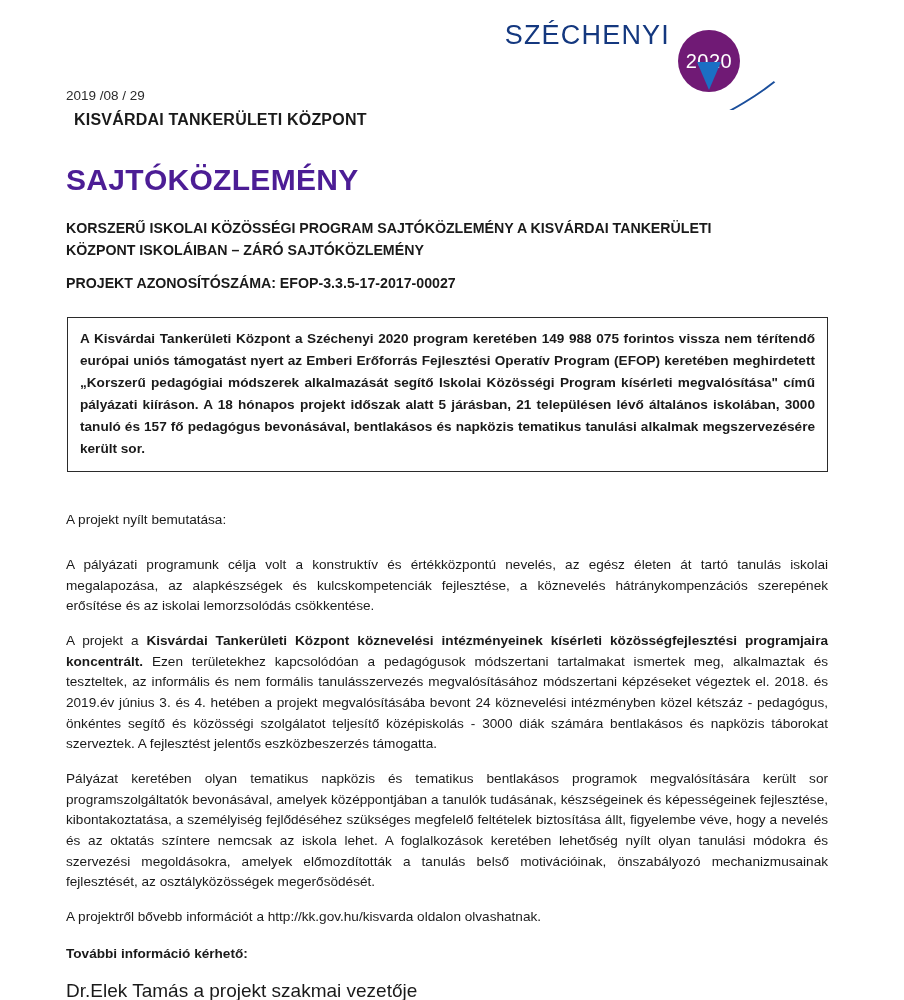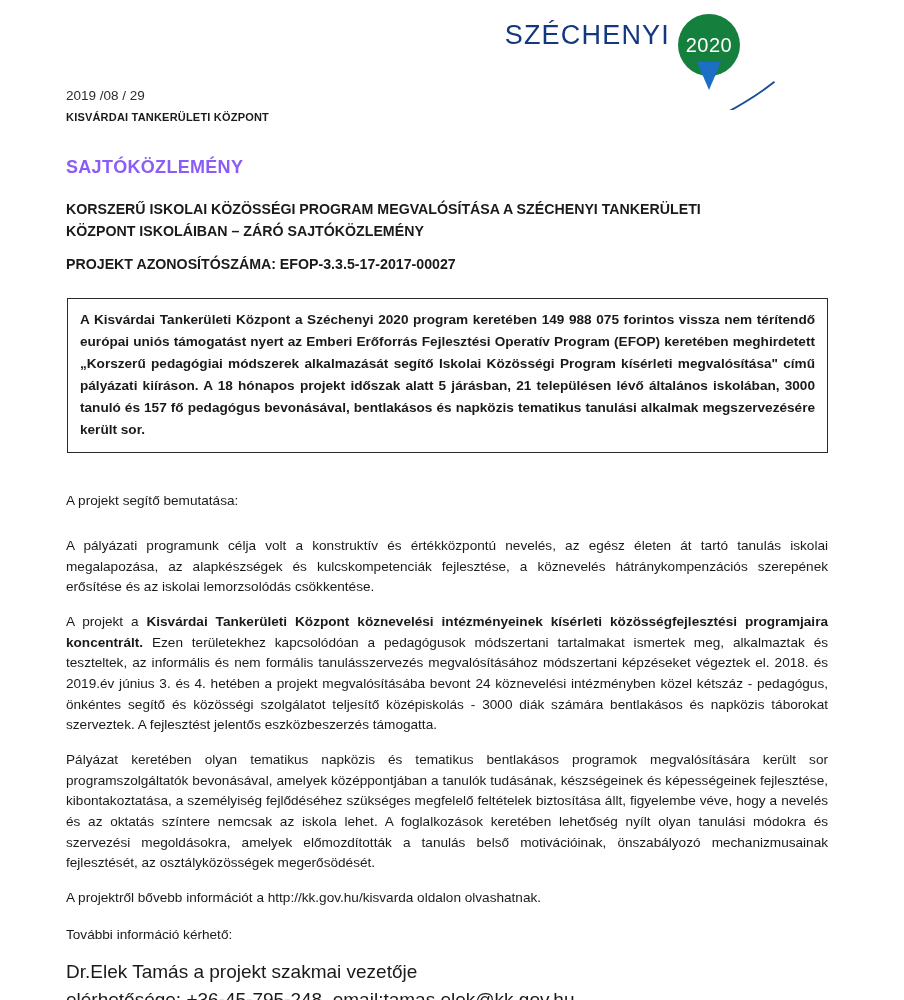--- a/index.html
+++ b/index.html
@@ -63,25 +63,25 @@
     margin-top: 6px;
   }
   .logo-pin {
     position: relative;
     margin-left: 8px;
     width: 62px;
     height: 78px;
   }
   .logo-pin .circle {
     position: absolute;
-    top: 0; left: 0;
+    top: 16px; left: 0;
     width: 62px;
     height: 62px;
     border-radius: 50%;
-    background: #15803d;
+    background: #701a75;
     display: flex;
     align-items: center;
     justify-content: center;
     color: #ffffff;
     font-size: 20px;
     letter-spacing: 0.5px;
   }
   .logo-pin .tip {
     position: absolute;
     top: 48px;
@@ -98,32 +98,32 @@
     left: 66px;
     top: 88px;
     width: 762px;
   }
   .meta-date {
     font-size: 13.5px;
     color: #2c2c2c;
     margin: 0 0 8px 0;
   }
   .meta-org {
-    font-size: 11px;
+    font-size: 16px;
     font-weight: bold;
     letter-spacing: 0.2px;
     color: #1a1a1a;
-    margin: 0 0 34px 0;
+    margin: 0 0 34px 8px;
   }
   .title {
-    font-size: 18px;
+    font-size: 30px;
     font-weight: bold;
     letter-spacing: 0.3px;
     margin: 0 0 20px 0;
-    color: #8b5cf6;
+    color: #4c1d95;
   }
   .subtitle {
     font-size: 14.2px;
     font-weight: bold;
     line-height: 1.55;
     margin: 0 0 14px 0;
     max-width: 700px;
   }
   .projid {
     font-size: 14.2px;
@@ -151,21 +151,21 @@
     text-align: justify;
     margin: 0 0 2px 0;
   }
   p.body.gap {
     margin-bottom: 14px;
   }
   .b { font-weight: bold; }
 
   .contact-head {
     font-size: 13.6px;
-    font-weight: normal;
+    font-weight: bold;
     margin: 18px 0 16px 0;
   }
   .contact-line {
     font-size: 19px;
     line-height: 1.5;
     margin: 0;
   }
 </style>
 </head>
 <body>
@@ -182,27 +182,27 @@
   </div>
 </div>
 
 <div class="doc">
 
   <p class="meta-date">2019 /08 / 29</p>
   <p class="meta-org">KISVÁRDAI TANKERÜLETI KÖZPONT</p>
 
   <h1 class="title">SAJTÓKÖZLEMÉNY</h1>
 
-  <p class="subtitle">KORSZERŰ ISKOLAI KÖZÖSSÉGI PROGRAM MEGVALÓSÍTÁSA A SZÉCHENYI TANKERÜLETI KÖZPONT ISKOLÁIBAN – ZÁRÓ SAJTÓKÖZLEMÉNY</p>
+  <p class="subtitle">KORSZERŰ ISKOLAI KÖZÖSSÉGI PROGRAM SAJTÓKÖZLEMÉNY A KISVÁRDAI TANKERÜLETI KÖZPONT ISKOLÁIBAN – ZÁRÓ SAJTÓKÖZLEMÉNY</p>
 
   <p class="projid">PROJEKT AZONOSÍTÓSZÁMA: EFOP-3.3.5-17-2017-00027</p>
 
   <div class="callout">A Kisvárdai Tankerületi Központ a Széchenyi 2020 program keretében 149 988 075 forintos vissza nem térítendő európai uniós támogatást nyert az Emberi Erőforrás Fejlesztési Operatív Program (EFOP) keretében meghirdetett „Korszerű pedagógiai módszerek alkalmazását segítő Iskolai Közösségi Program kísérleti megvalósítása" című pályázati kiíráson. A 18 hónapos projekt időszak alatt 5 járásban, 21 településen lévő általános iskolában, 3000 tanuló és 157 fő pedagógus bevonásával, bentlakásos és napközis tematikus tanulási alkalmak megszervezésére került sor.</div>
 
-  <p class="lead">A projekt segítő bemutatása:</p>
+  <p class="lead">A projekt nyílt bemutatása:</p>
 
   <p class="body gap">A pályázati programunk célja volt a konstruktív és értékközpontú nevelés, az egész életen át tartó tanulás iskolai megalapozása, az alapkészségek és kulcskompetenciák fejlesztése, a köznevelés hátránykompenzációs szerepének erősítése és az iskolai lemorzsolódás csökkentése.</p>
 
   <p class="body gap">
     <span>A projekt a </span><span class="b">Kisvárdai Tankerületi Központ köznevelési intézményeinek kísérleti közösségfejlesztési programjaira koncentrált.</span><span> Ezen területekhez kapcsolódóan a pedagógusok módszertani tartalmakat ismertek meg, alkalmaztak és teszteltek, az informális és nem formális tanulásszervezés megvalósításához módszertani képzéseket végeztek el. 2018. és 2019.év június 3. és 4. hetében a projekt megvalósításába bevont 24 köznevelési intézményben közel kétszáz - pedagógus, önkéntes segítő és közösségi szolgálatot teljesítő középiskolás - 3000 diák számára bentlakásos és napközis táborokat szerveztek. A fejlesztést jelentős eszközbeszerzés támogatta.</span>
   </p>
 
   <p class="body gap">Pályázat keretében olyan tematikus napközis és tematikus bentlakásos programok megvalósítására került sor programszolgáltatók bevonásával, amelyek középpontjában a tanulók tudásának, készségeinek és képességeinek fejlesztése, kibontakoztatása, a személyiség fejlődéséhez szükséges megfelelő feltételek biztosítása állt, figyelembe véve, hogy a nevelés és az oktatás színtere nemcsak az iskola lehet. A foglalkozások keretében lehetőség nyílt olyan tanulási módokra és szervezési megoldásokra, amelyek előmozdították a tanulás belső motivációinak, önszabályozó mechanizmusainak fejlesztését, az osztályközösségek megerősödését.</p>
 
   <p class="body gap">A projektről bővebb információt a http://kk.gov.hu/kisvarda oldalon olvashatnak.</p>

